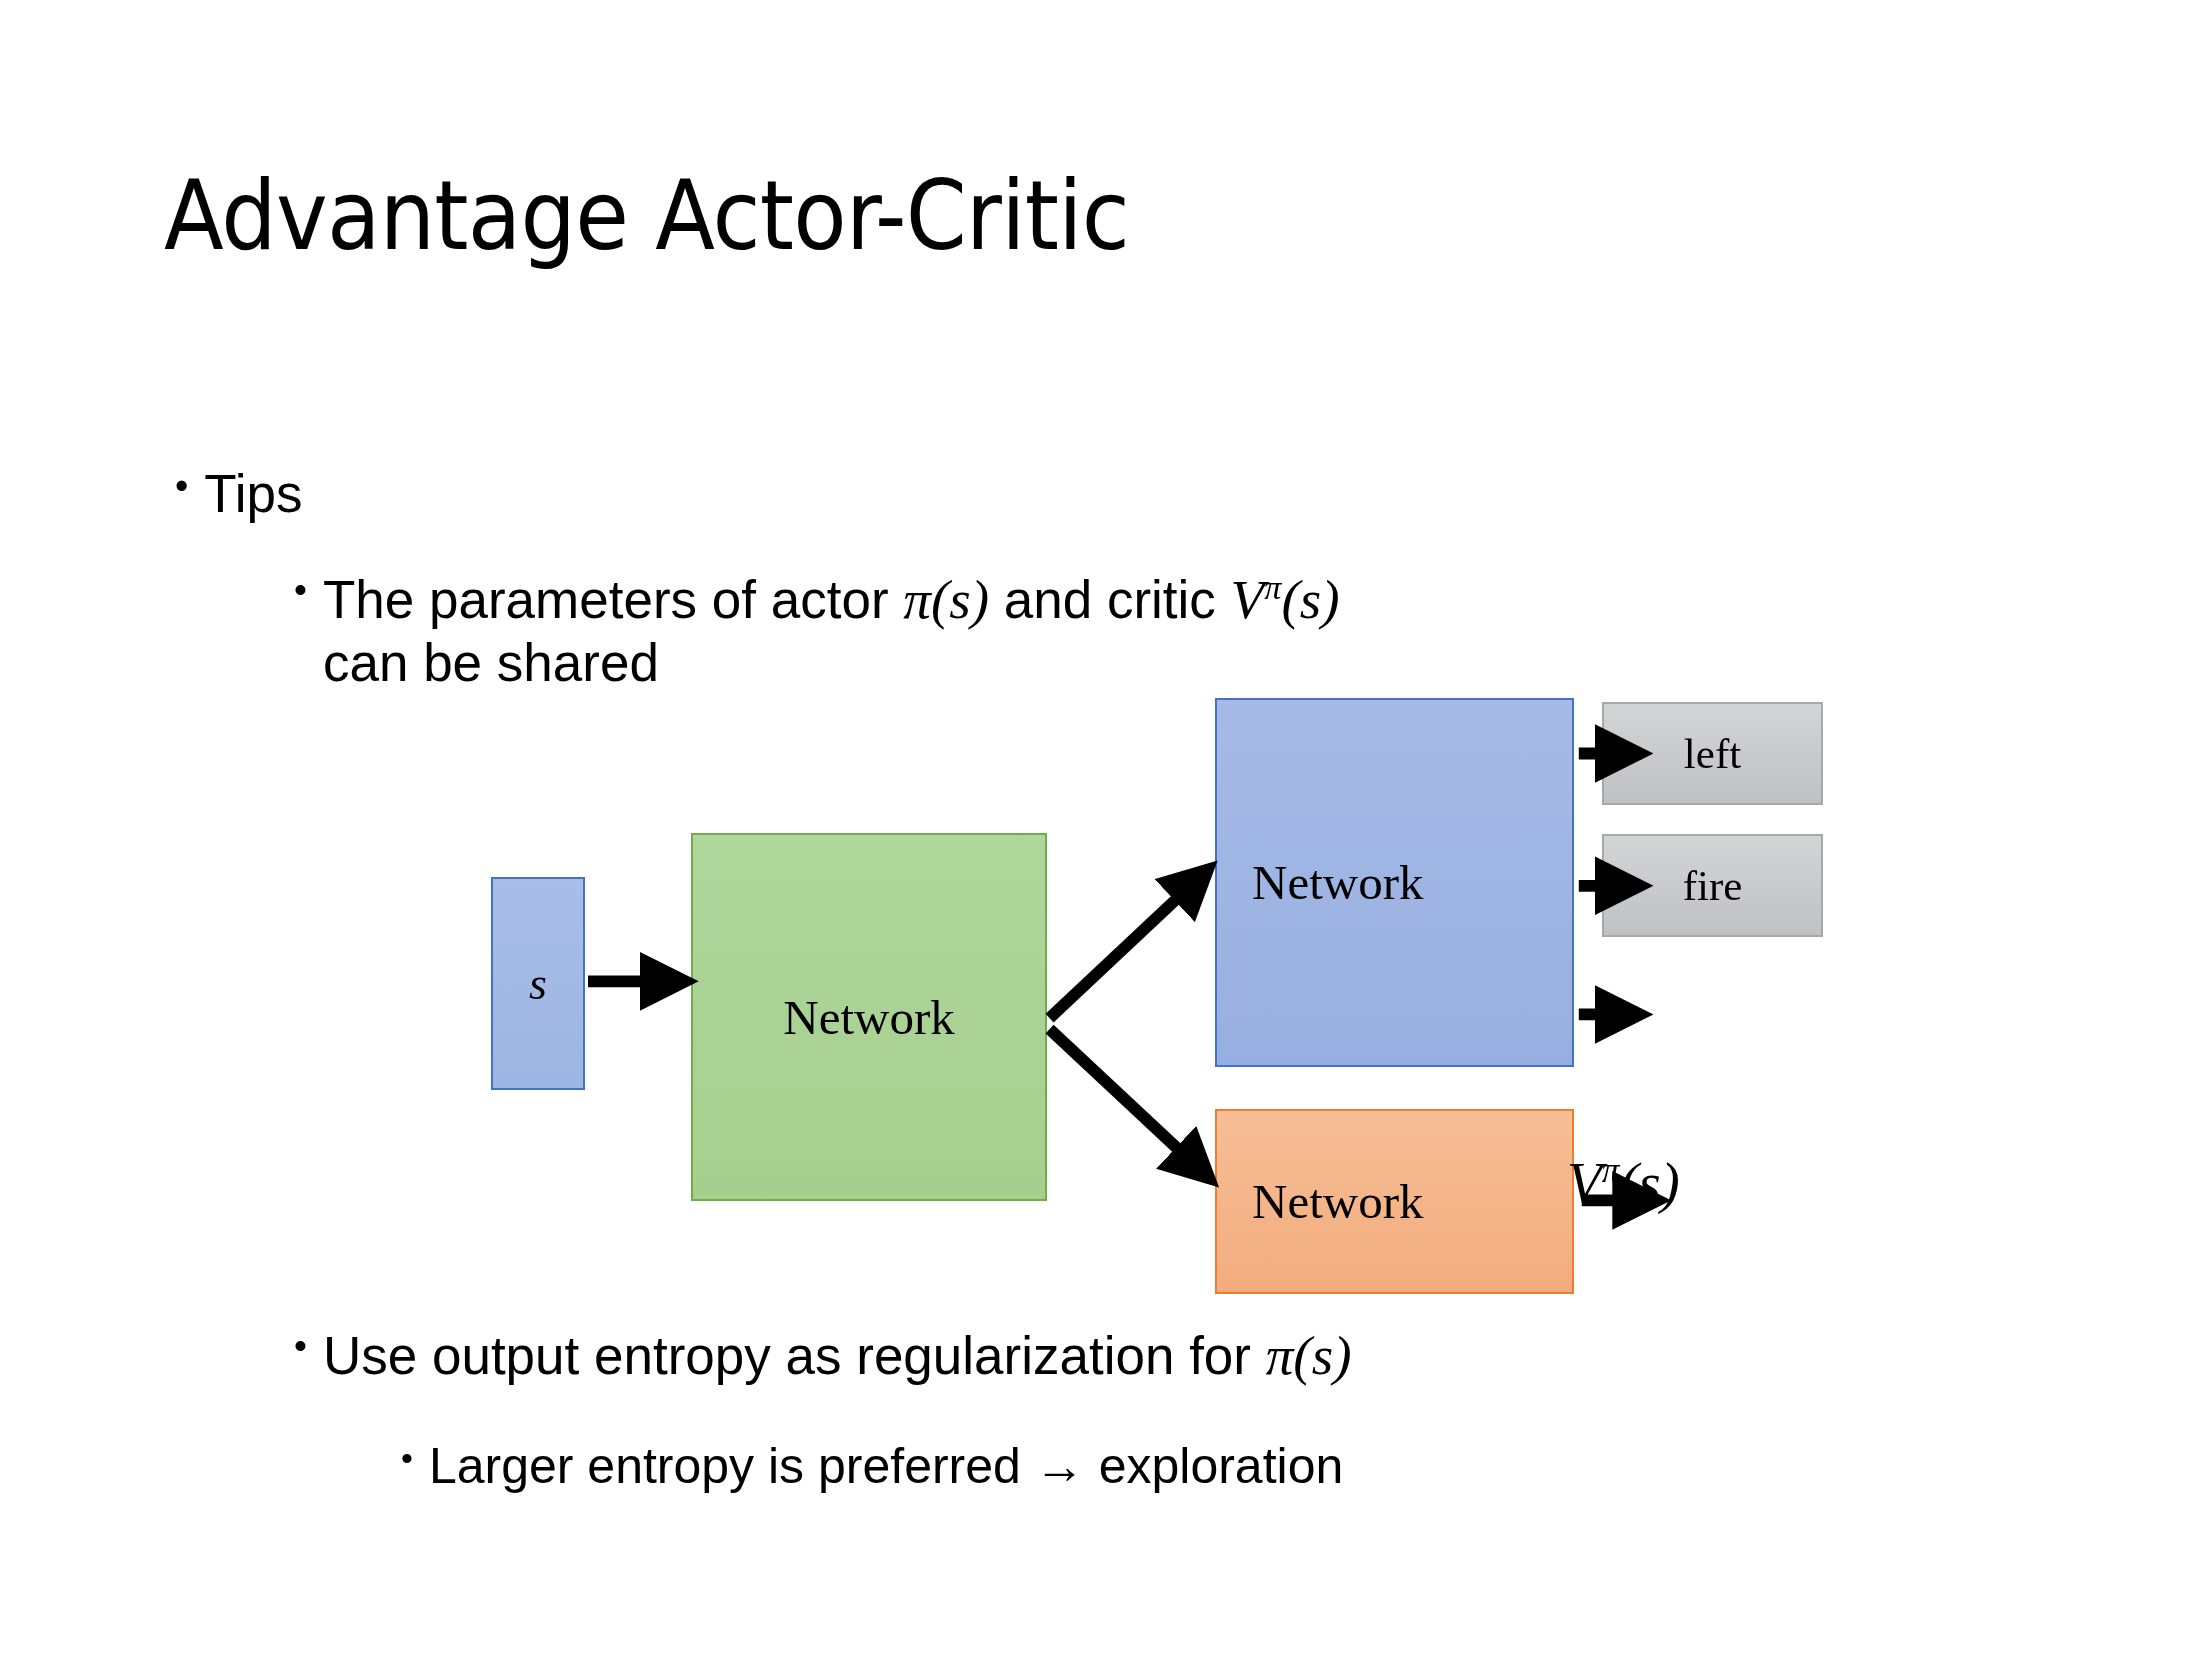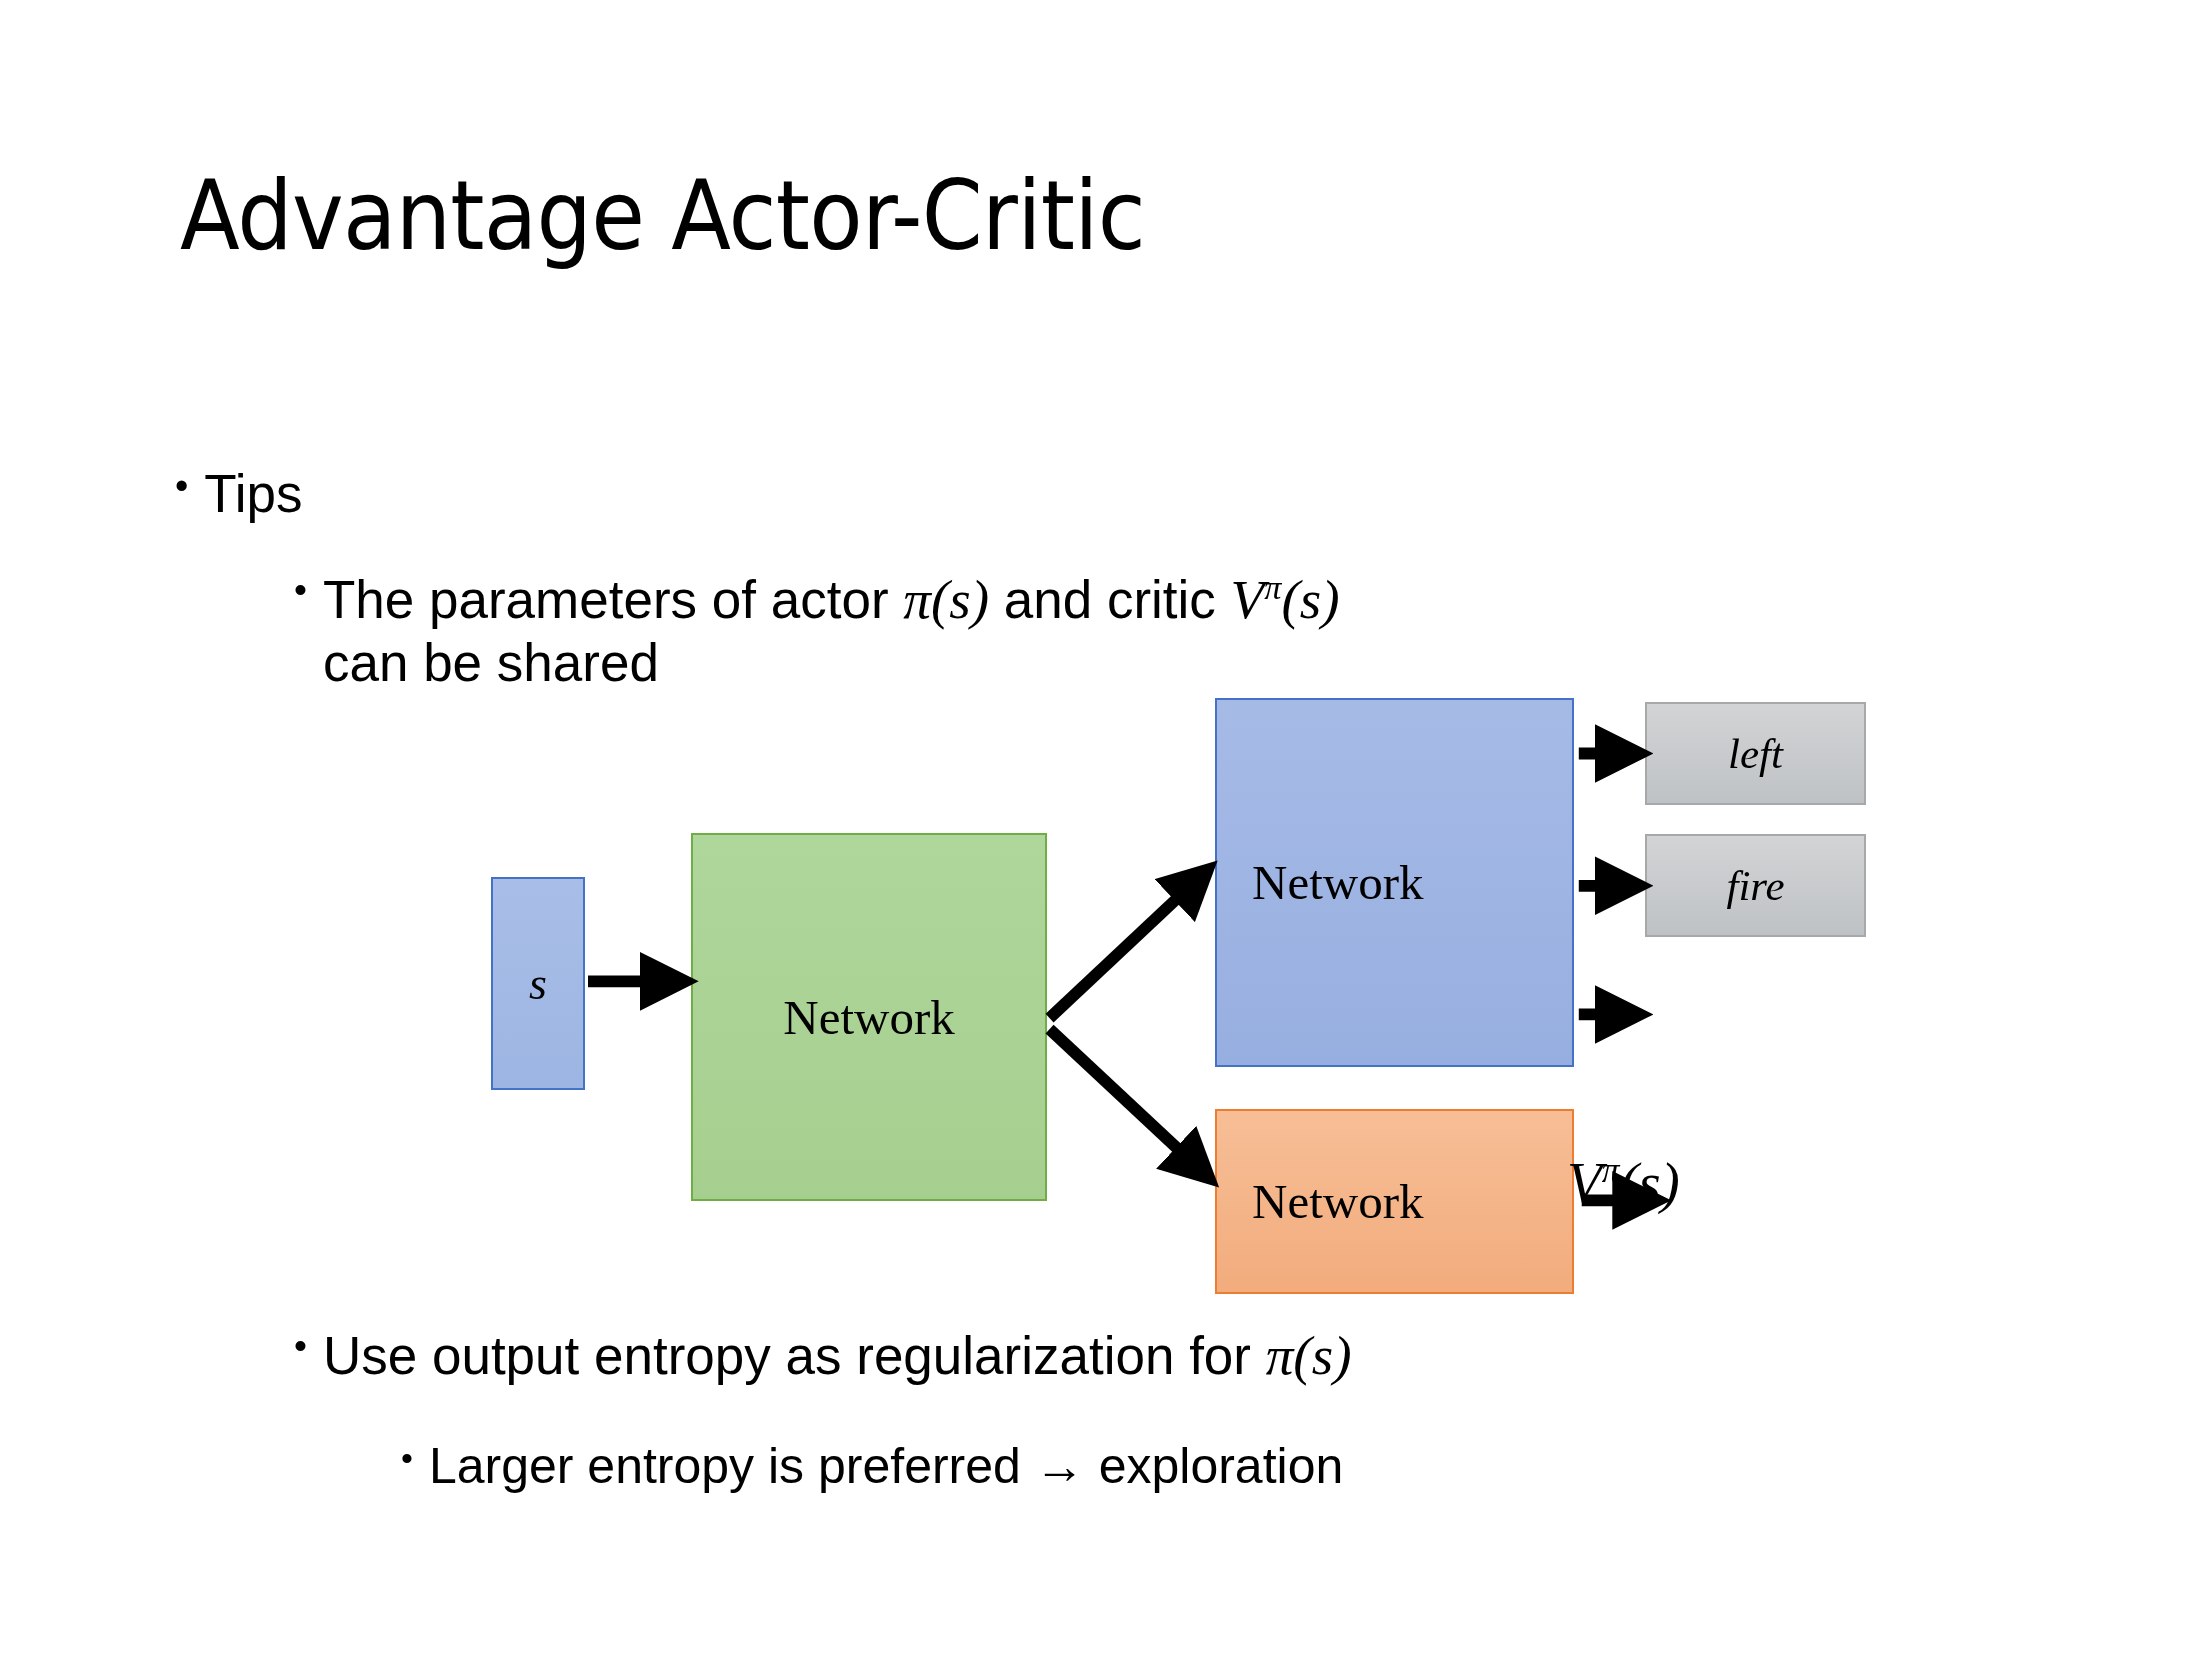--- a/index.html
+++ b/index.html
@@ -13,21 +13,21 @@
     height: 1654px;
     background: #ffffff;
     overflow: hidden;
     font-family: "Liberation Sans", sans-serif;
     color: #000000;
   }
 
   
   .title {
     position: absolute;
-    left: 180px;
+    left: 164px;
     top: 165px;
     font-size: 97px;
     font-weight: 300;
     letter-spacing: -0.7px;
     line-height: 1.05;
     white-space: nowrap;
     font-family: "DejaVu Sans Condensed", "Liberation Sans", sans-serif;
   }
 
   
@@ -141,22 +141,21 @@
     border: 2.2px solid #ED7D31;
     align-items: center;
     justify-content: flex-start;
   }
   .box-critic .boxlabel { margin-left: 35px; }
 
   .box-action {
     width: 221px; height: 103px;
     background: linear-gradient(180deg, #D2D4D6 0%, #BFC2C4 100%);
     border: 2.2px solid #A6A8AA;
-    left: 1645px;
-    font-style: italic;
+    left: 1602px;
   }
   .box-action .boxlabel {
     font-family: "Liberation Serif", "DejaVu Serif", serif;
     font-size: 43px;
   }
   .act-left  { top: 702px; }
   .act-right { top: 834px; }
   .act-fire  { top: 963px; }
 
   .vpi-label {

